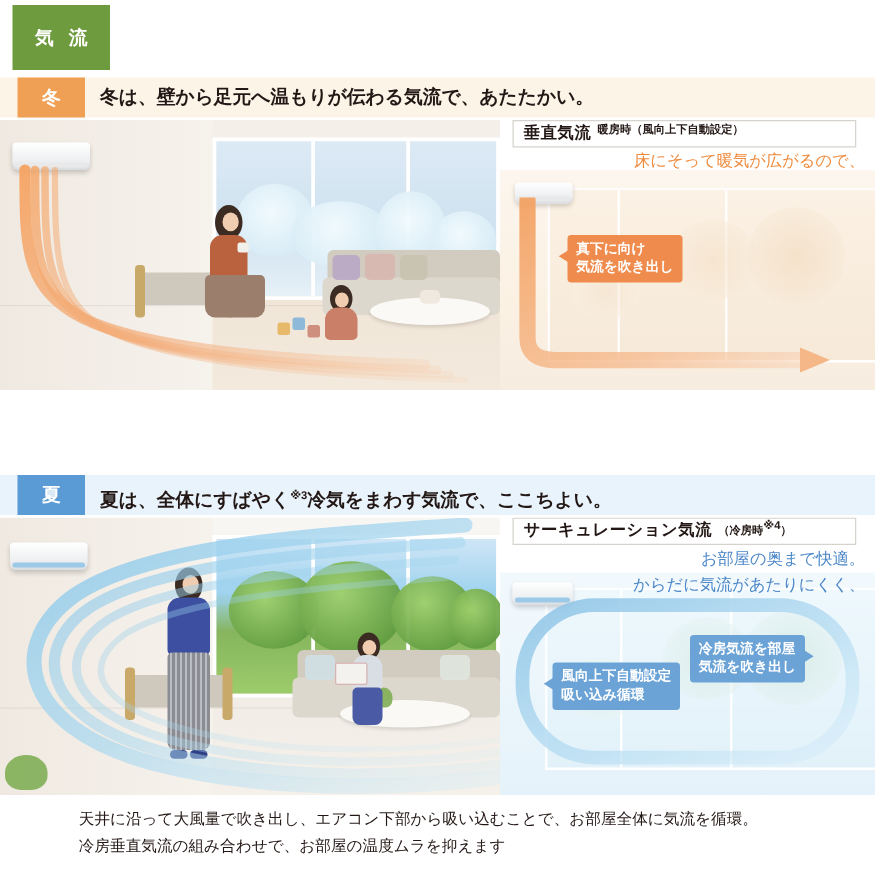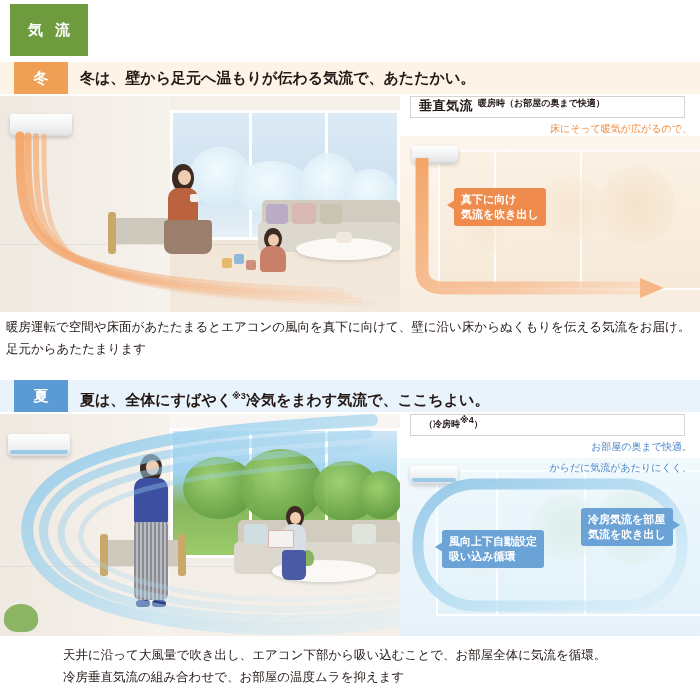--- a/index.html
+++ b/index.html
@@ -99,21 +99,21 @@
   .panel{position:absolute;top:0;right:0;width:300px;height:100%;overflow:hidden;}
   .panel-label{
     position:absolute;left:10px;top:0px;height:22px;z-index:6;
     background:#ffffff;border:1px solid #d6d3ce;box-sizing:border-box;
     display:flex;align-items:flex-start;padding:0 8px;white-space:nowrap;
     min-width:275px;
   }
   .panel-label .big{font-size:13px;font-weight:700;color:#231815;letter-spacing:.5px;}
   .panel-label .small{font-size:9px;font-weight:700;color:#231815;margin-left:5px;}
   .panel-lead{position:absolute;right:8px;z-index:6;text-align:right;
-    font-size:10px;line-height:21px;white-space:nowrap;}
+    font-size:13px;line-height:21px;white-space:nowrap;}
   .panel-lead.w{top:22px;color:#ef8a3c;}
   .panel-lead.s{top:22px;color:#4a86c8;}
 
   .diagram{position:absolute;left:0;right:0;bottom:0;overflow:hidden;}
   .diagram.w{top:40px;background:linear-gradient(#fdf6ee,#fbf1e3 60%,#f7ece0);}
   .diagram.s{top:44px;background:linear-gradient(#f2f9fd,#eaf5fb 60%,#e6f2fa);}
   .dwin{position:absolute;border:2px solid rgba(255,255,255,.9);box-sizing:border-box;}
   .dwin.w{background:linear-gradient(#fbf1e4,#f6e9d8);}
   .dwin.s{background:linear-gradient(#eef8fd,#e2f1f9);}
   .dmull{position:absolute;top:0;bottom:0;width:2px;background:rgba(255,255,255,.9);}
@@ -218,21 +218,21 @@
             <path d="M36,6 C36,70 36,104 74,128 C118,154 220,166 360,170" stroke-width="6" opacity=".7"></path>
             <path d="M44,6 C44,72 44,108 82,132 C126,158 232,170 372,174" stroke-width="5" opacity=".55"></path>
           </g>
         </svg>
       </div>
     </div>
 
     <div class="panel">
       <div class="panel-label">
         <span class="big">垂直気流</span>
-        <span class="small">暖房時（お部屋の奥まで快適）</span>
+        <span class="small">暖房時（風向上下自動設定）</span>
       </div>
 
       <div class="panel-lead w">
         <div>床にそって暖気が広がるので、</div>
       </div>
 
       <div class="diagram w">
         <div class="dwin w" style="left:38px;top:14px;right:-4px;bottom:22px;">
           <div class="dmull" style="left:54px"></div>
           <div class="dmull" style="left:140px"></div>
@@ -261,24 +261,20 @@
 
         <div class="callout orange" style="left:54px;top:52px;">
           <span class="tail"></span>
           <div>真下に向け</div>
           <div>気流を吹き出し</div>
         </div>
       </div>
     </div>
   </div>
 
-  <div class="caption winter">
-    <div>暖房運転で空間や床面があたたまるとエアコンの風向を真下に向けて、壁に沿い床からぬくもりを伝える気流をお届け。</div>
-    <div>足元からあたたまります</div>
-  </div>
 
   <div class="season-bar summer">
     <div class="season-badge s">夏</div>
     <div class="season-text"><span>夏は、全体にすばやく</span><span class="sup">※3</span><span>冷気をまわす気流で、ここちよい。</span></div>
   </div>
 
   <div class="scene summer">
 
     <div class="room s">
       <div class="wall-left"></div>
@@ -340,20 +336,21 @@
             <path d="M368,20 C252,28 128,36 72,72 C24,104 32,162 132,188 C218,210 322,208 398,198" stroke-width="9" opacity=".8"></path>
             <path d="M364,34 C254,42 138,50 86,82 C44,110 50,156 144,180 C226,200 324,198 398,188" stroke-width="7" opacity=".6"></path>
             <path d="M358,48 C256,56 150,64 102,92 C66,116 70,150 158,172 C234,190 326,188 398,178" stroke-width="5" opacity=".45"></path>
           </g>
         </svg>
       </div>
     </div>
 
     <div class="panel">
       <div class="panel-label">
+        <span class="big">サーキュレーション気流</span>
         <span class="small"><span>（冷房時</span><span class="sup">※4</span><span>）</span></span>
       </div>
 
       <div class="panel-lead s">
         <div>お部屋の奥まで快適。</div>
         <div>からだに気流があたりにくく、</div>
       </div>
 
       <div class="diagram s">
         <div class="dwin s" style="left:36px;top:12px;right:-4px;bottom:20px;">
@@ -380,21 +377,21 @@
             <rect x="18" y="10" width="264" height="122" rx="58" ry="58" fill="none" stroke="url(#sdia)" stroke-width="11"></rect>
           </svg>
         </div>
 
         <div class="callout blue c1" style="left:42px;top:72px;">
           <span class="tail"></span>
           <div>風向上下自動設定</div>
           <div>吸い込み循環</div>
         </div>
 
-        <div class="callout blue c2" style="left:152px;top:50px;margin-left:29px;">
+        <div class="callout blue c2" style="left:152px;top:50px;">
           <span class="tail"></span>
           <div>冷房気流を部屋</div>
           <div>気流を吹き出し</div>
         </div>
       </div>
     </div>
   </div>
 
   <div class="caption summer">
     <div>天井に沿って大風量で吹き出し、エアコン下部から吸い込むことで、お部屋全体に気流を循環。</div>

